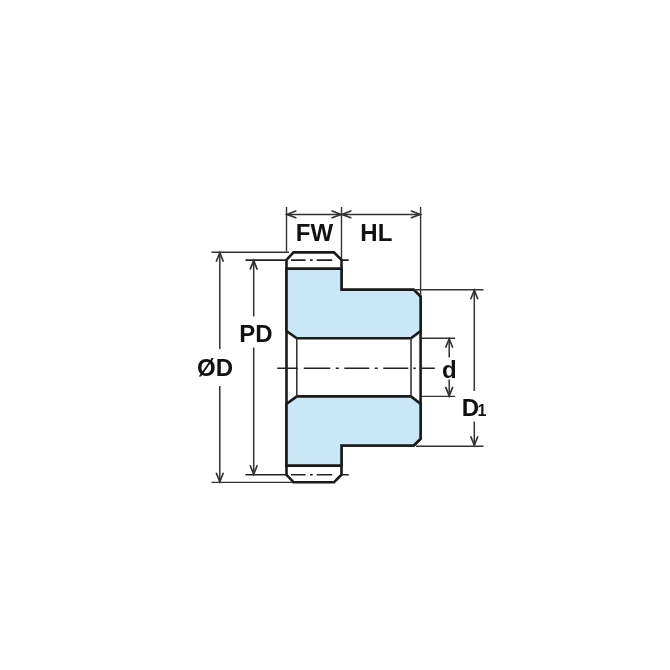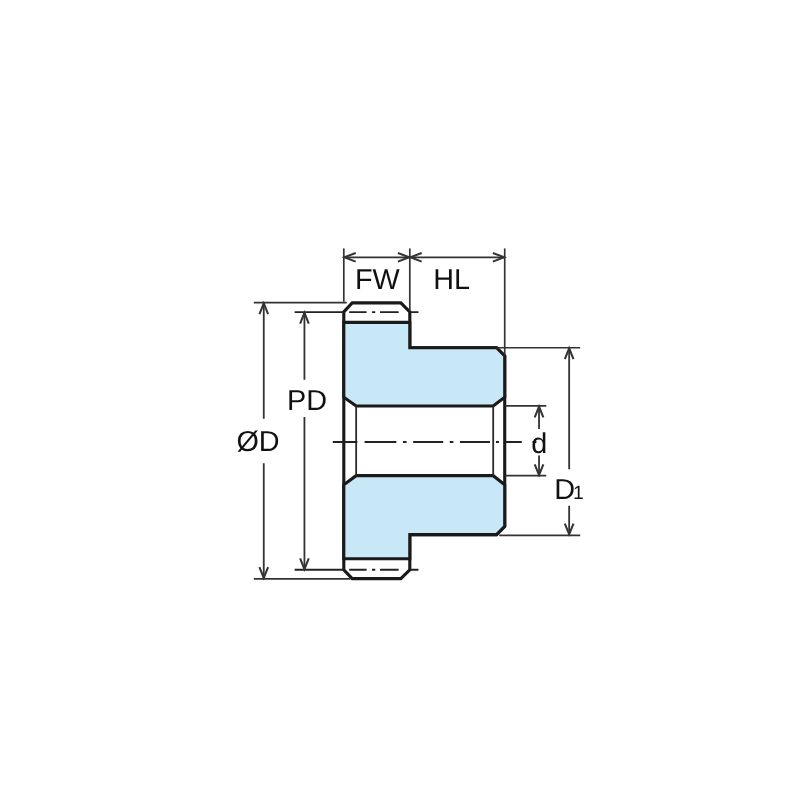--- a/index.html
+++ b/index.html
@@ -1,16 +1,16 @@
 <!DOCTYPE html>
 <html><head>
 <meta charset="utf-8">
 <style>
   html,body{margin:0;padding:0;background:#ffffff;}
-  .wrap{width:670px;height:670px;position:relative;transform:translateZ(0);}
+  .wrap{width:670px;height:670px;position:relative;transform:translateZ(0);font-weight:bold;}
   svg{display:block;}
   text{font-family:"Liberation Sans", sans-serif; fill:#111;}
 </style>
 </head>
 <body>
 <div class="wrap">
 <svg width="670" height="670" viewBox="0 0 670 670">
 
   <path d="M286.5 259.9 L293.5 252.4 L334 252.4 L341.5 259.9 L341.5 289.8 L413.8 289.8 L420.6 296.6 L420.6 438.7 L413.8 445.5 L341.5 445.5 L341.5 474.8 L334 482.2 L293.5 482.2 L286.5 474.8 Z" fill="#ffffff" stroke="#1a1a1a" stroke-width="2.6" stroke-linejoin="miter"></path>
 

